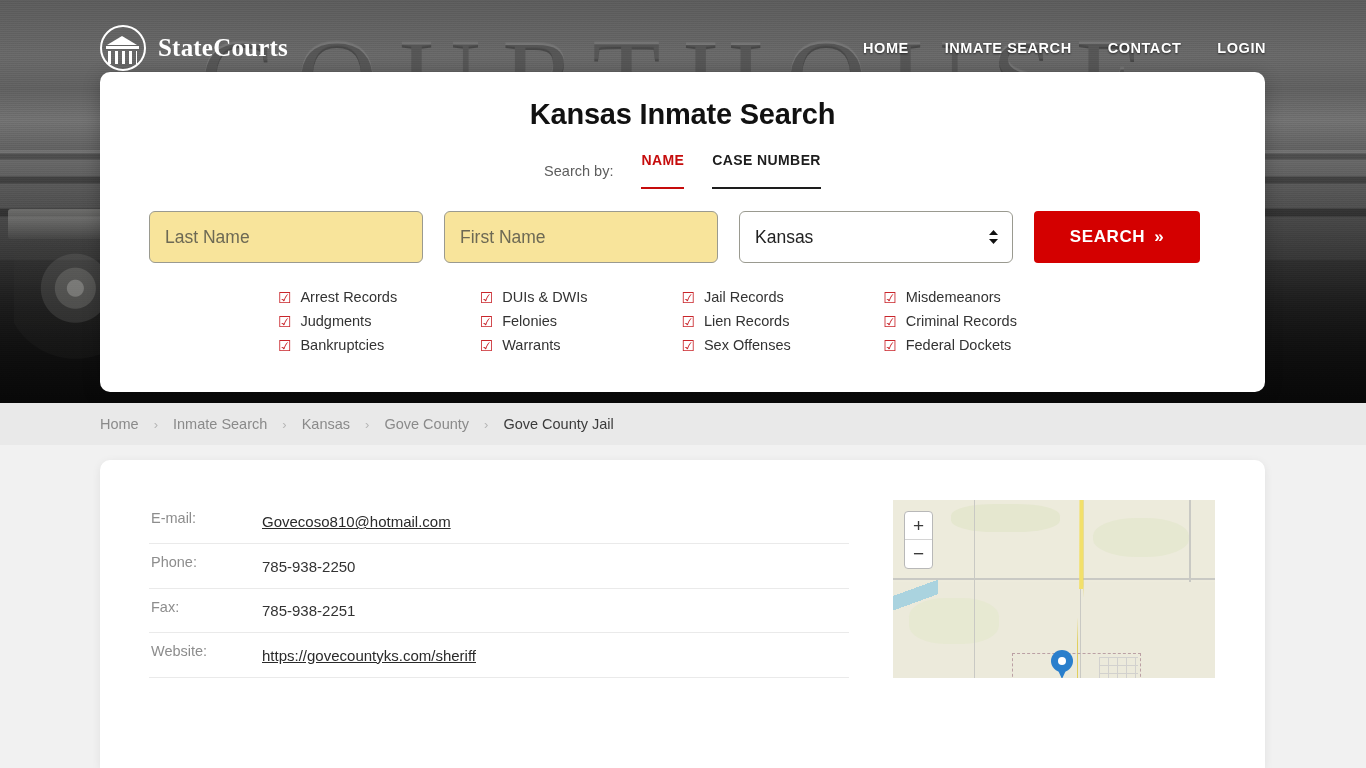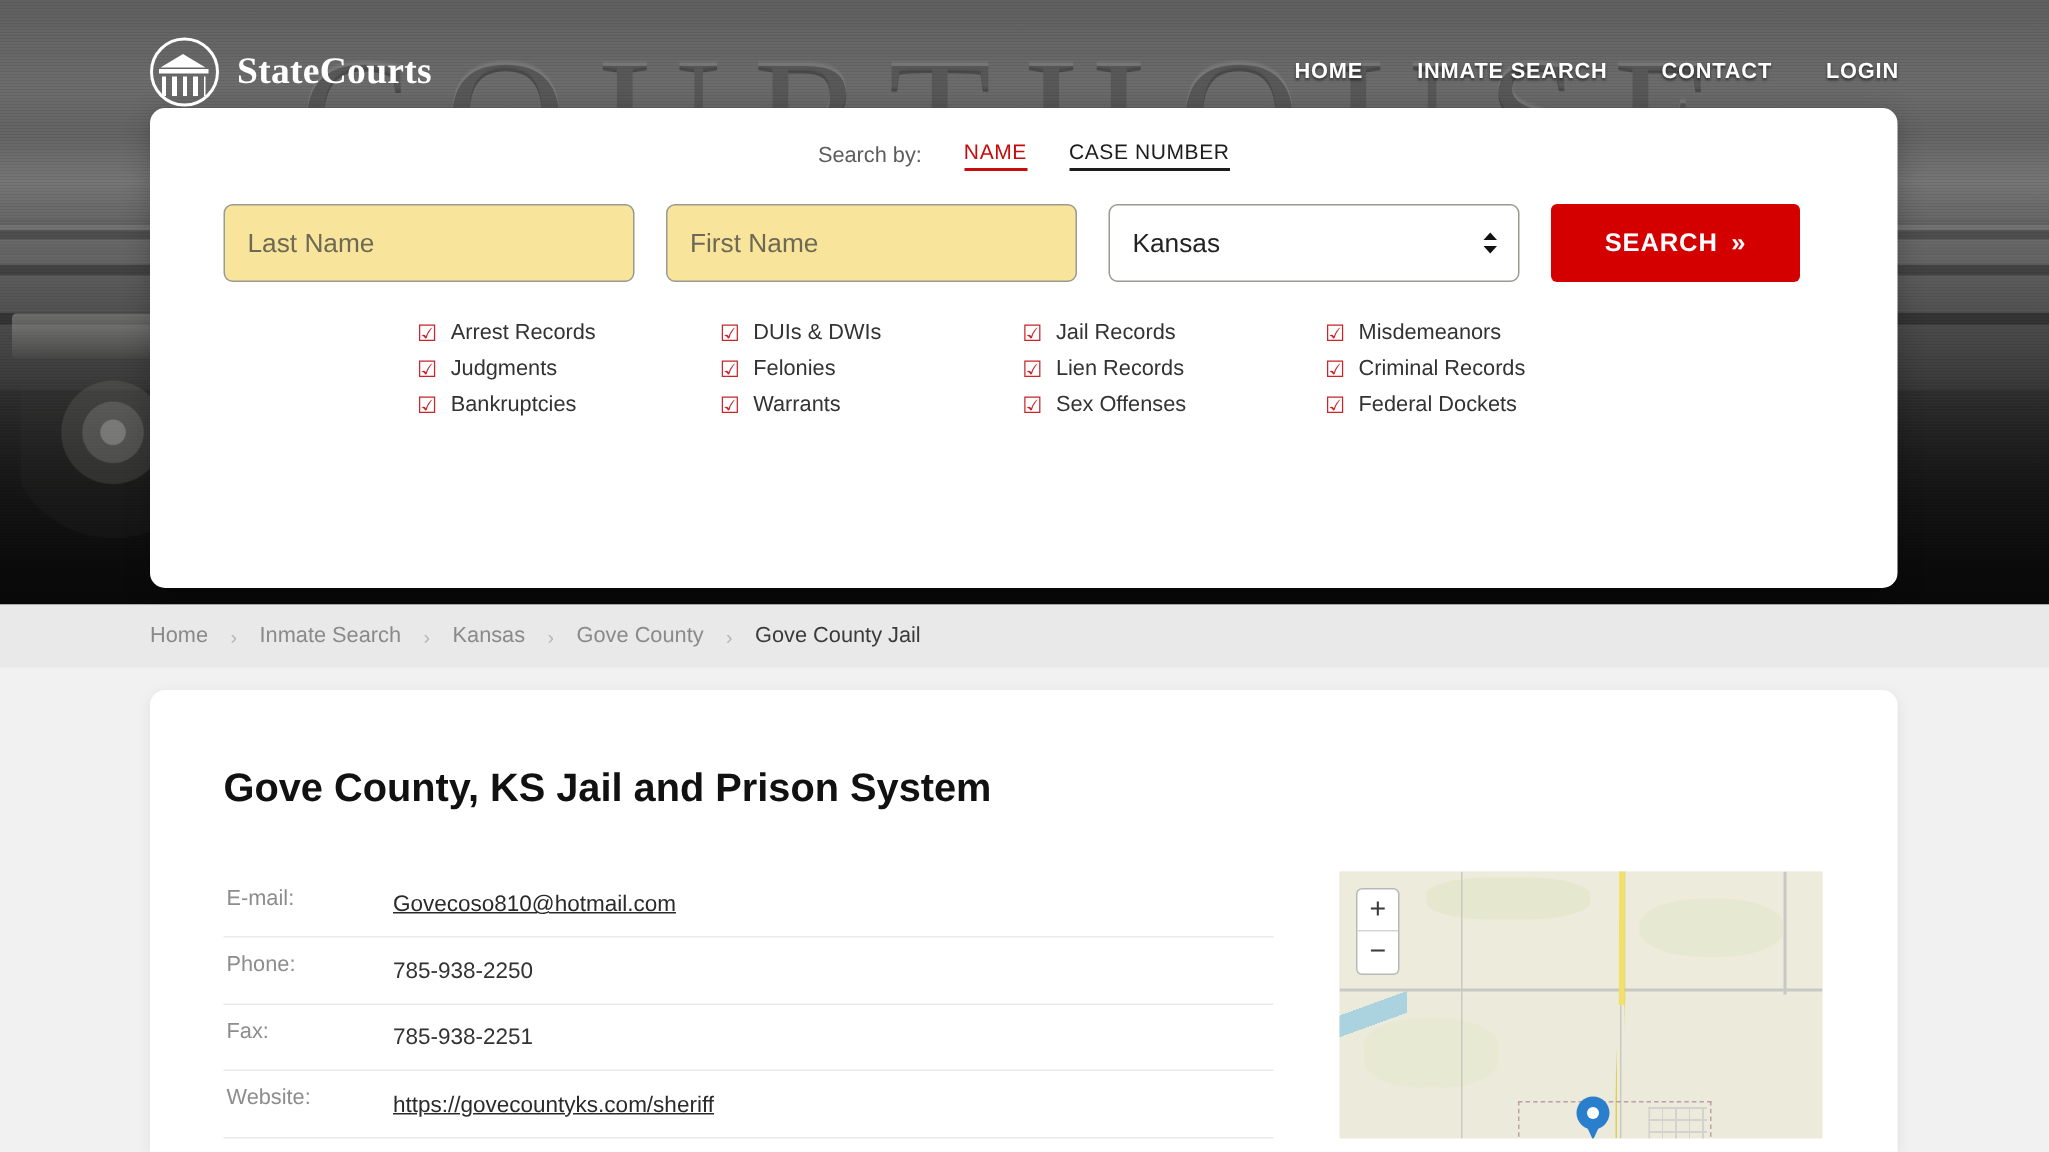--- a/index.html
+++ b/index.html
@@ -100,22 +100,22 @@
   .search-title {
     text-align: center; font-size: 29px; font-weight: 700; color: #111;
     padding-top: 26px; letter-spacing: -.2px;
   }
   .searchby {
     display: flex; align-items: center; justify-content: center;
     gap: 28px; margin-top: 21px;
   }
   .searchby-label { color: #5d5d5d; font-size: 14.5px; }
   .tab {
-    font-size: 14px; font-weight: 400; letter-spacing: .4px;
-    padding-bottom: 3px; cursor: pointer; text-transform: uppercase;
+    font-size: 14px; font-weight: 700; letter-spacing: .4px;
+    padding-bottom: 19px; cursor: pointer; text-transform: uppercase;
   }
   .tab.active { color: #c60c0c; border-bottom: 2.5px solid #c60c0c; }
   .tab.inactive { color: #1d1d1d; border-bottom: 2.5px solid #1d1d1d; }
 
   .form-row {
     display: flex; gap: 21px; margin-top: 22px;
     padding: 0 49px;
   }
   .field {
     height: 52px; border: 1.5px solid #9a9a90; border-radius: 6px;
@@ -264,20 +264,21 @@
     </div>
     <nav class="nav">
       <a href="#">HOME</a>
       <a href="#">INMATE SEARCH</a>
       <a href="#">CONTACT</a>
       <a href="#">LOGIN</a>
     </nav>
   </div>
 
   <div class="search-card">
+    <div class="search-title">Kansas Inmate Search</div>
 
     <div class="searchby">
       <span class="searchby-label">Search by:</span>
       <span class="tab active">NAME</span>
       <span class="tab inactive">CASE NUMBER</span>
     </div>
 
     <div class="form-row">
       <input class="field last" type="text" placeholder="Last Name" style="">
       <input class="field first" type="text" placeholder="First Name" style="">
@@ -359,21 +360,20 @@
     <span class="sep">›</span>
     <a href="#">Kansas</a>
     <span class="sep">›</span>
     <a href="#">Gove County</a>
     <span class="sep">›</span>
     <span class="current">Gove County Jail</span>
   </div>
 </div>
 
 <div class="content-card">
-  <h1 class="page-title">Gove County, KS Jail and Prison System</h1>
 
   <div class="info-wrap">
     <table class="info-table">
       <tbody>
       <tr>
         <th>E-mail:</th>
         <td><a href="#">Govecoso810@hotmail.com</a></td>
       </tr>
       <tr>
         <th>Phone:</th>

